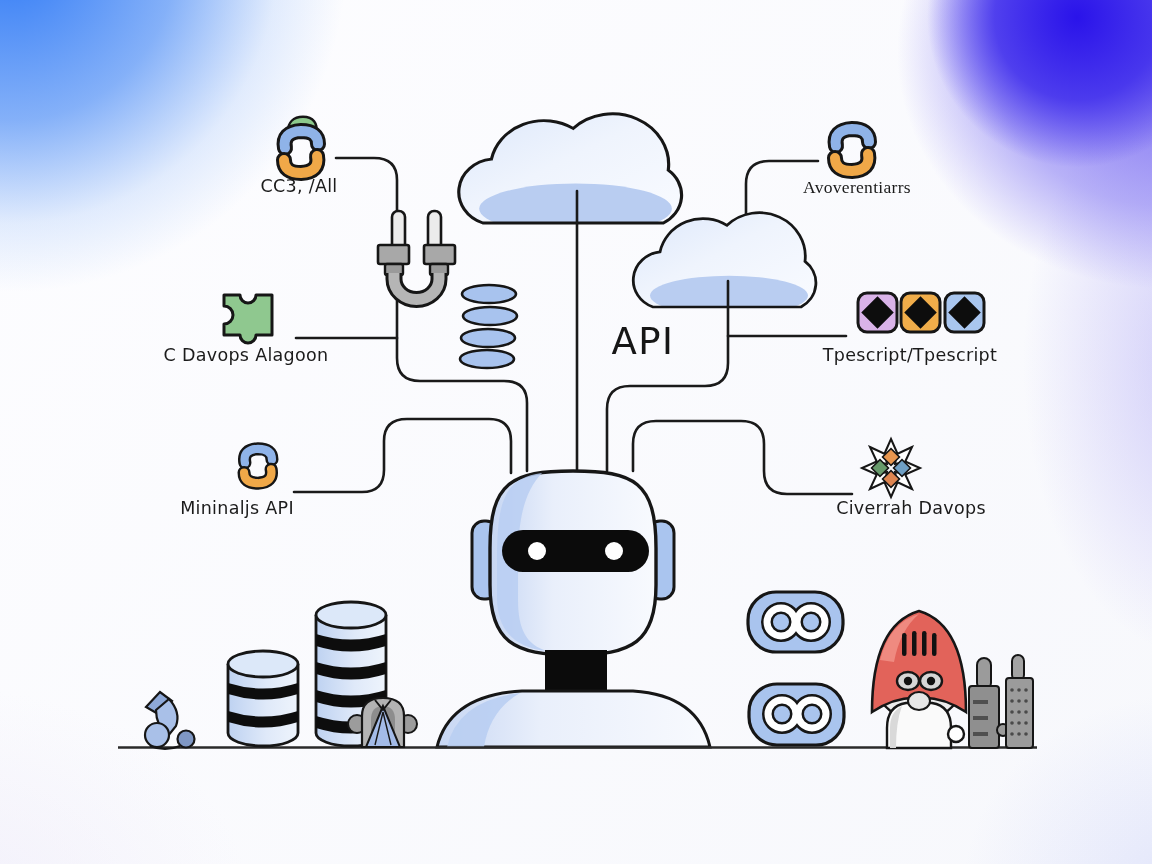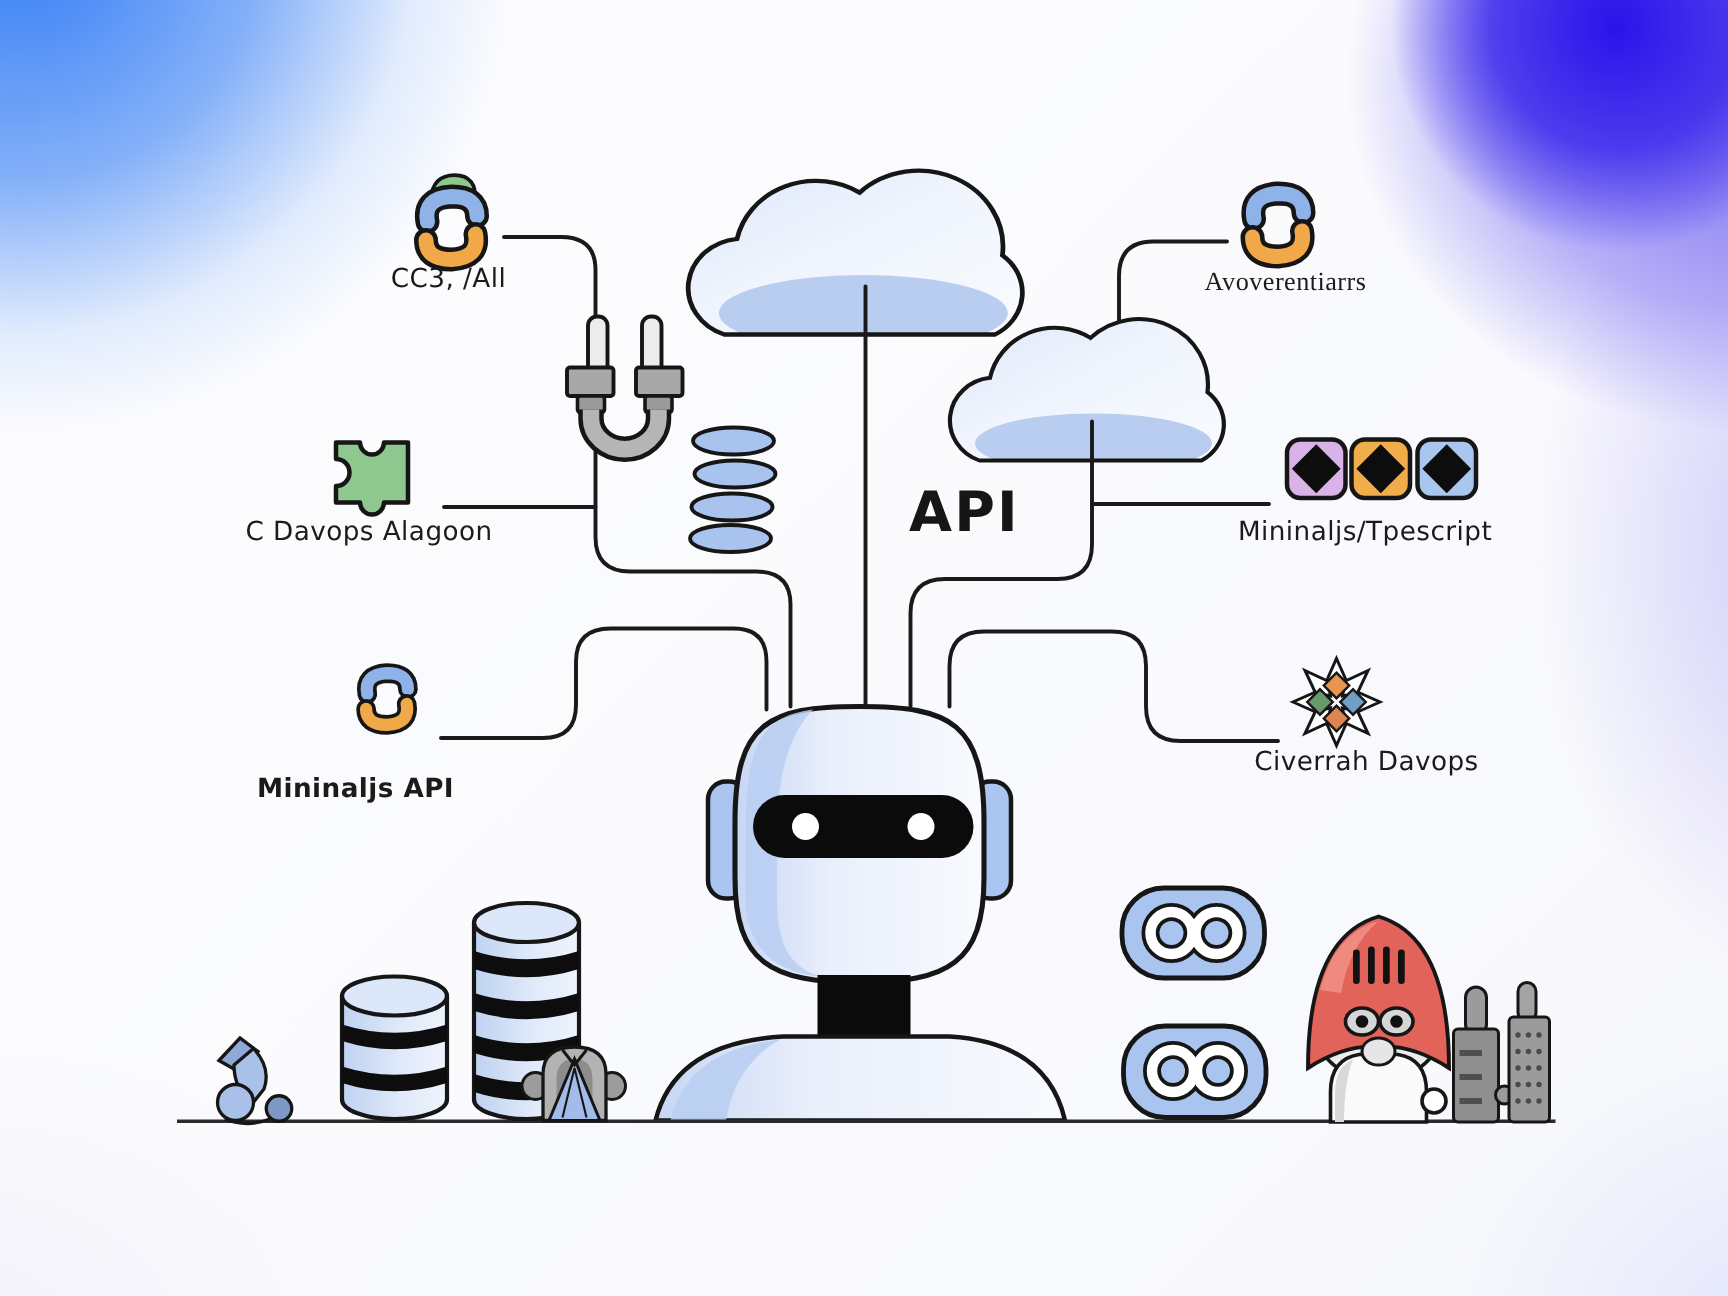--- a/index.html
+++ b/index.html
@@ -15,21 +15,21 @@
       radial-gradient(ellipse 420px 300px at -4% 104%, rgba(236,232,248,.55) 0%, rgba(236,232,248,0) 70%),
       linear-gradient(135deg,#fdfdff 0%,#f7f8fc 100%);
   }
   svg{position:absolute;left:0;top:0;}
   .lbl{
     position:absolute;transform:translateX(-50%);
     color:#1b1b1b;font-size:17.5px;letter-spacing:.3px;white-space:nowrap;
   }
   .api{
     position:absolute;transform:translateX(-50%);
-    color:#161616;font-size:37px;font-weight:700;letter-spacing:1.5px;
+    color:#161616;font-size:37px;font-weight:400;letter-spacing:1.5px;
   }
   .pyO{fill:none;stroke:#161616;stroke-width:16;stroke-linecap:round;}
   .pyB{fill:none;stroke:#8fb3e8;stroke-width:10;stroke-linecap:round;}
   .pyA{fill:none;stroke:#f0a848;stroke-width:10;stroke-linecap:round;}
   .wire{fill:none;stroke:#1a1a1a;stroke-width:2.6;stroke-linecap:round;}
 </style>
 </head>
 <body>
 
 <div id="stage">
@@ -254,19 +254,19 @@
           <circle cx="1026" cy="723" r="1.8"></circle>
       <circle cx="1012" cy="734" r="1.8"></circle>
           <circle cx="1019" cy="734" r="1.8"></circle>
           <circle cx="1026" cy="734" r="1.8"></circle>
     </g>
   </g>
 </svg>
 
 <div class="lbl" style="left:299px;top:176px;">CC3, /All</div>
 <div class="lbl" style="left:246px;top:345px;">C Davops Alagoon</div>
-<div class="lbl" style="left:237px;top:516px;font-weight:bold;">Mininaljs API</div>
+<div class="lbl" style="left:237px;top:498px;">Mininaljs API</div>
 <div class="lbl" style="left:857px;top:177px;font-family:Liberation Serif, serif;">Avoverentiarrs</div>
-<div class="lbl" style="left:910px;top:345px;">Mininaljs/Tpescript</div>
+<div class="lbl" style="left:910px;top:345px;">Tpescript/Tpescript</div>
 <div class="lbl" style="left:911px;top:498px;">Civerrah Davops</div>
 <div class="api" style="left:643px;top:320px;">API</div>
 
 </div>
 
 </body></html>

